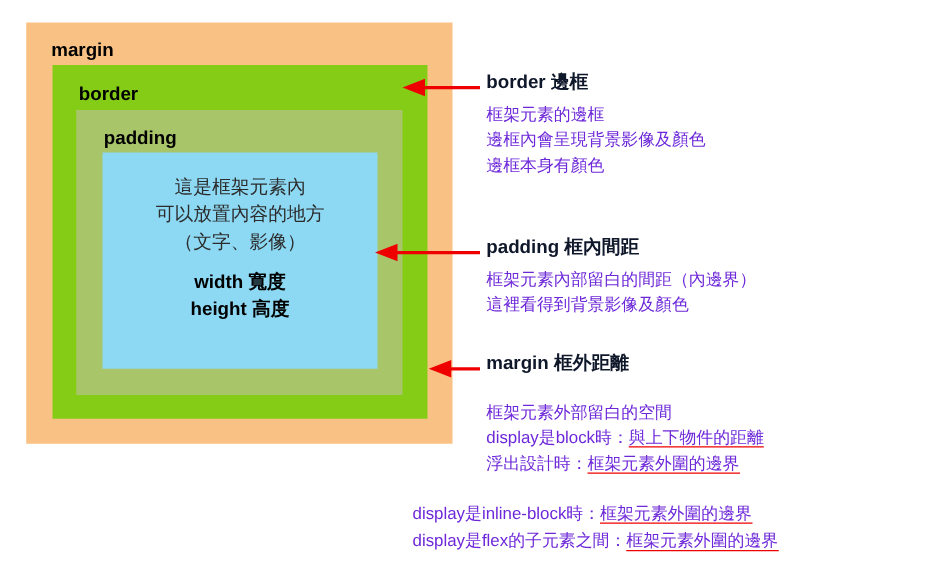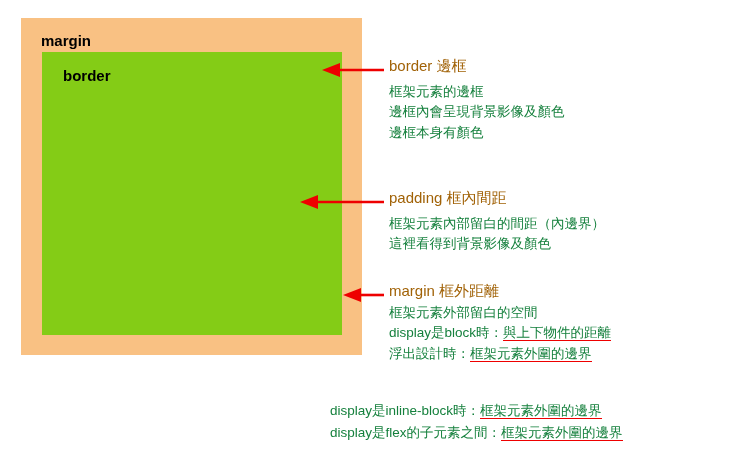--- a/index.html
+++ b/index.html
@@ -86,30 +86,30 @@
     position: absolute;
     height: 16px;
     display: block;
     pointer-events: none;
   }
 
   
   .anno-block { position: absolute; }
   .anno-head {
     font-size: 15px;
-    font-weight: normal;
-    color: #a16207;
+    font-weight: bold;
+    color: #0f172a;
     line-height: 1.1;
     white-space: nowrap;
     margin: 0 0 7px 0;
   }
   .anno-line {
     font-size: 13.5px;
     line-height: 1.52;
-    color: #15803d;
+    color: #6d28d9;
     white-space: nowrap;
   }
   .anno-line.indent { padding-left: 11px; }
   .u {
     border-bottom: 1.6px solid #ee0000;
     padding-bottom: 0px;
   }
 
   #anno-border  { left: 389px; top: 58px; }
   #anno-padding { left: 389px; top: 190px; }
@@ -121,20 +121,33 @@
 <body>
 
 <div id="boxmodel">
 
   <div class="layer" id="margin-layer">
     <span class="layer-label" id="margin-label">margin</span>
 
     <div class="layer" id="border-layer">
       <span class="layer-label" id="border-label">border</span>
 
+      <div class="layer" id="padding-layer">
+        <span class="layer-label" id="padding-label">padding</span>
+
+        <div class="layer" id="content-layer">
+          <div class="content-line">這是框架元素內</div>
+          <div class="content-line">可以放置內容的地方</div>
+          <div class="content-line">（文字、影像）</div>
+          <div class="content-gap"></div>
+          <div class="content-line bold">width 寬度</div>
+          <div class="content-line bold">height 高度</div>
+        </div>
+
+      </div>
     </div>
   </div>
 </div>
 
 <svg class="arrow" style="left:318px; top:62px; width:68px;" viewBox="0 0 68 16">
   <line x1="66" y1="8" x2="20" y2="8" stroke="#ee0000" stroke-width="2.6"></line>
   <polygon points="4,8 22,1 22,15" fill="#ee0000"></polygon>
 </svg>
 
 <svg class="arrow" style="left:296px; top:194px; width:90px;" viewBox="0 0 90 16">
@@ -154,21 +167,21 @@
   <div class="anno-line">邊框本身有顏色</div>
 </div>
 
 <div class="anno-block" id="anno-padding">
   <div class="anno-head">padding 框內間距</div>
   <div class="anno-line">框架元素內部留白的間距（內邊界）</div>
   <div class="anno-line">這裡看得到背景影像及顏色</div>
 </div>
 
 <div class="anno-block" id="anno-margin">
-  <div class="anno-head" style="margin-bottom:3px;">margin 框外距離</div>
+  <div class="anno-head" style="margin-bottom:20px;">margin 框外距離</div>
   <div class="anno-line">
     <span>框架元素外部留白的空間</span>
   </div>
   <div class="anno-line">
     <span>display是block時：</span><span class="u">與上下物件的距離</span>
   </div>
   <div class="anno-line">
     <span>浮出設計時：</span><span class="u">框架元素外圍的邊界</span>
   </div>
 </div>

